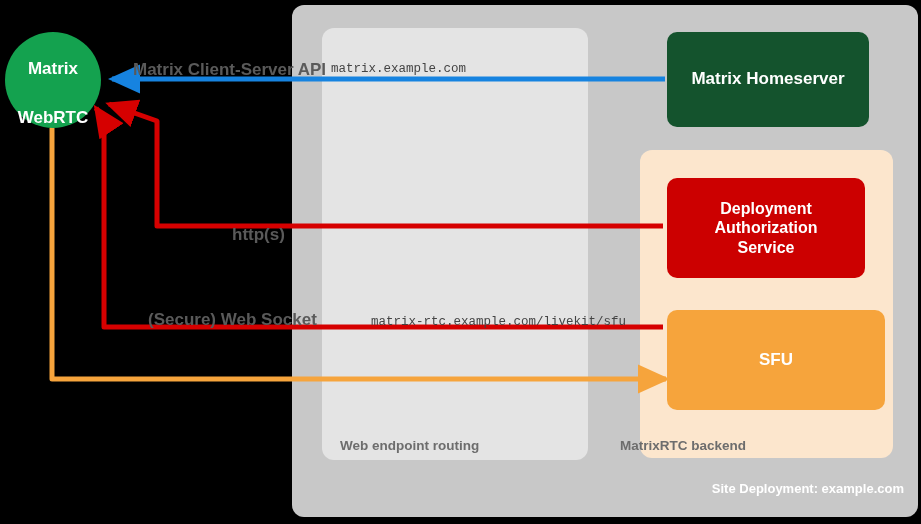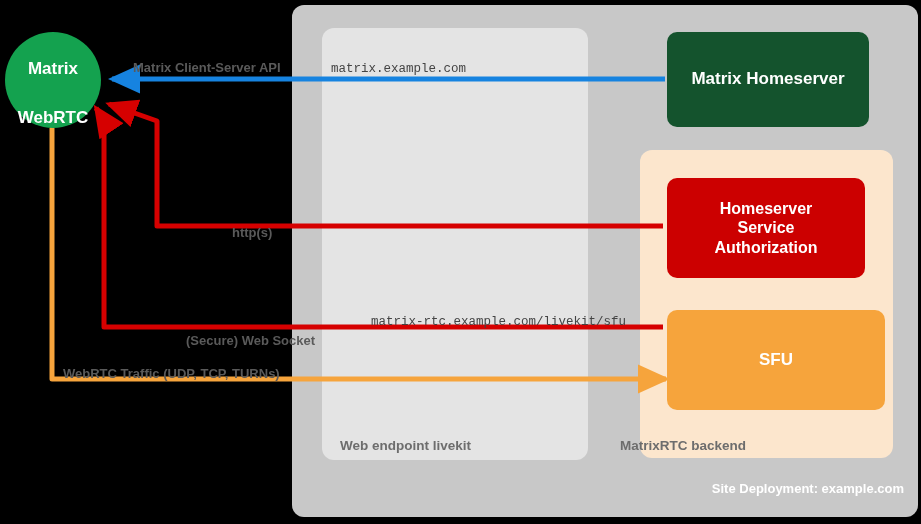--- a/index.html
+++ b/index.html
@@ -104,37 +104,37 @@
   #sfu-box {
     left: 667px; top: 310px;
     width: 218px; height: 100px;
     background: #f6a43c;
     font-size: 17px;
   }
 
   
   .flow-label {
     position: absolute;
-    font-size: 13px;
+    font-size: 17px;
     font-weight: bold;
     color: #5a5a5a;
     white-space: nowrap;
     z-index: 7;
   }
   .url-label {
     position: absolute;
     font-family: "Liberation Mono", "DejaVu Sans Mono", monospace;
     font-size: 12.5px;
     color: #444444;
     white-space: nowrap;
     z-index: 7;
   }
   #label-csapi  { left: 133px; top: 60px; }
   #label-https  { left: 232px; top: 209px; margin-top: 16px; }
-  #label-ws     { left: 148px; top: 333px; margin-left: 38px; }
+  #label-ws     { left: 148px; top: 310px; }
   #label-webrtc { left: 63px;  top: 366px; }
 
   #url-matrix { left: 331px; top: 62px; }
   #url-jwt    { left: 333px; top: 211px; }
   #url-sfu    { left: 333px; top: 315px; padding-left: 38px; }
 
   
   #arrows {
     position: absolute;
     left: 0; top: 0;
@@ -188,35 +188,34 @@
     <span>Matrix</span>
     <span>WebRTC</span>
   </div>
 
   <div class="box" id="homeserver-box">
     <span>Matrix Homeserver</span>
   </div>
 
   <div class="box" id="auth-box">
     <div>
-      <div>Homeserver</div>
+      <div>Deployment</div>
+      <div>Authorization</div>
       <div>Service</div>
-      <div>Authorization</div>
     </div>
   </div>
 
   <div class="box" id="sfu-box">
     <span>SFU</span>
   </div>
 
   <div class="flow-label" id="label-csapi">Matrix Client-Server API</div>
   <div class="flow-label" id="label-https">http(s)</div>
   <div class="flow-label" id="label-ws">(Secure) Web Socket</div>
-  <div class="flow-label" id="label-webrtc">WebRTC Traffic (UDP, TCP, TURNs)</div>
 
   <div class="url-label" id="url-matrix">matrix.example.com</div>
   <div class="url-label" id="url-sfu">matrix-rtc.example.com/livekit/sfu</div>
 
-  <div class="panel-label" id="routing-label">Web endpoint livekit</div>
+  <div class="panel-label" id="routing-label">Web endpoint routing</div>
   <div class="panel-label" id="backend-label">MatrixRTC backend</div>
   <div id="site-label">Site Deployment: example.com</div>
 
 </div>
 
 </body></html>

